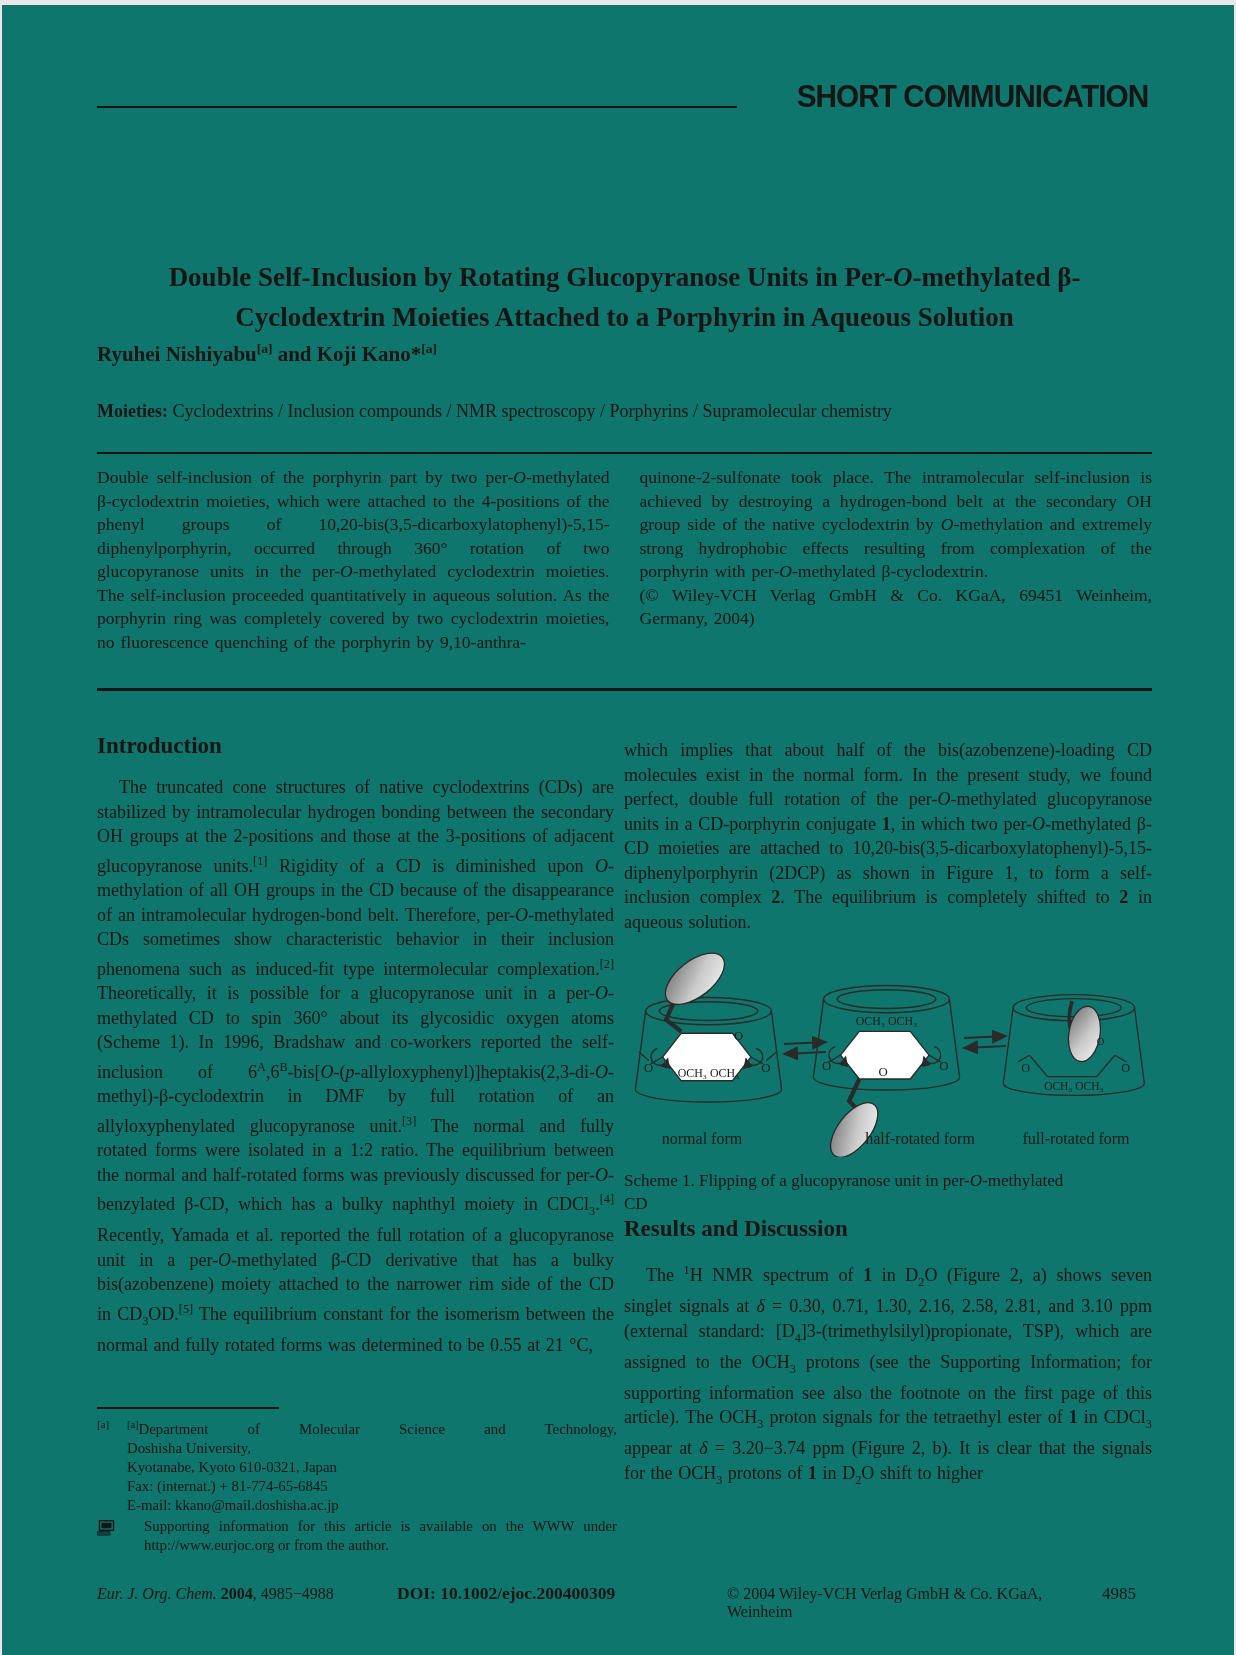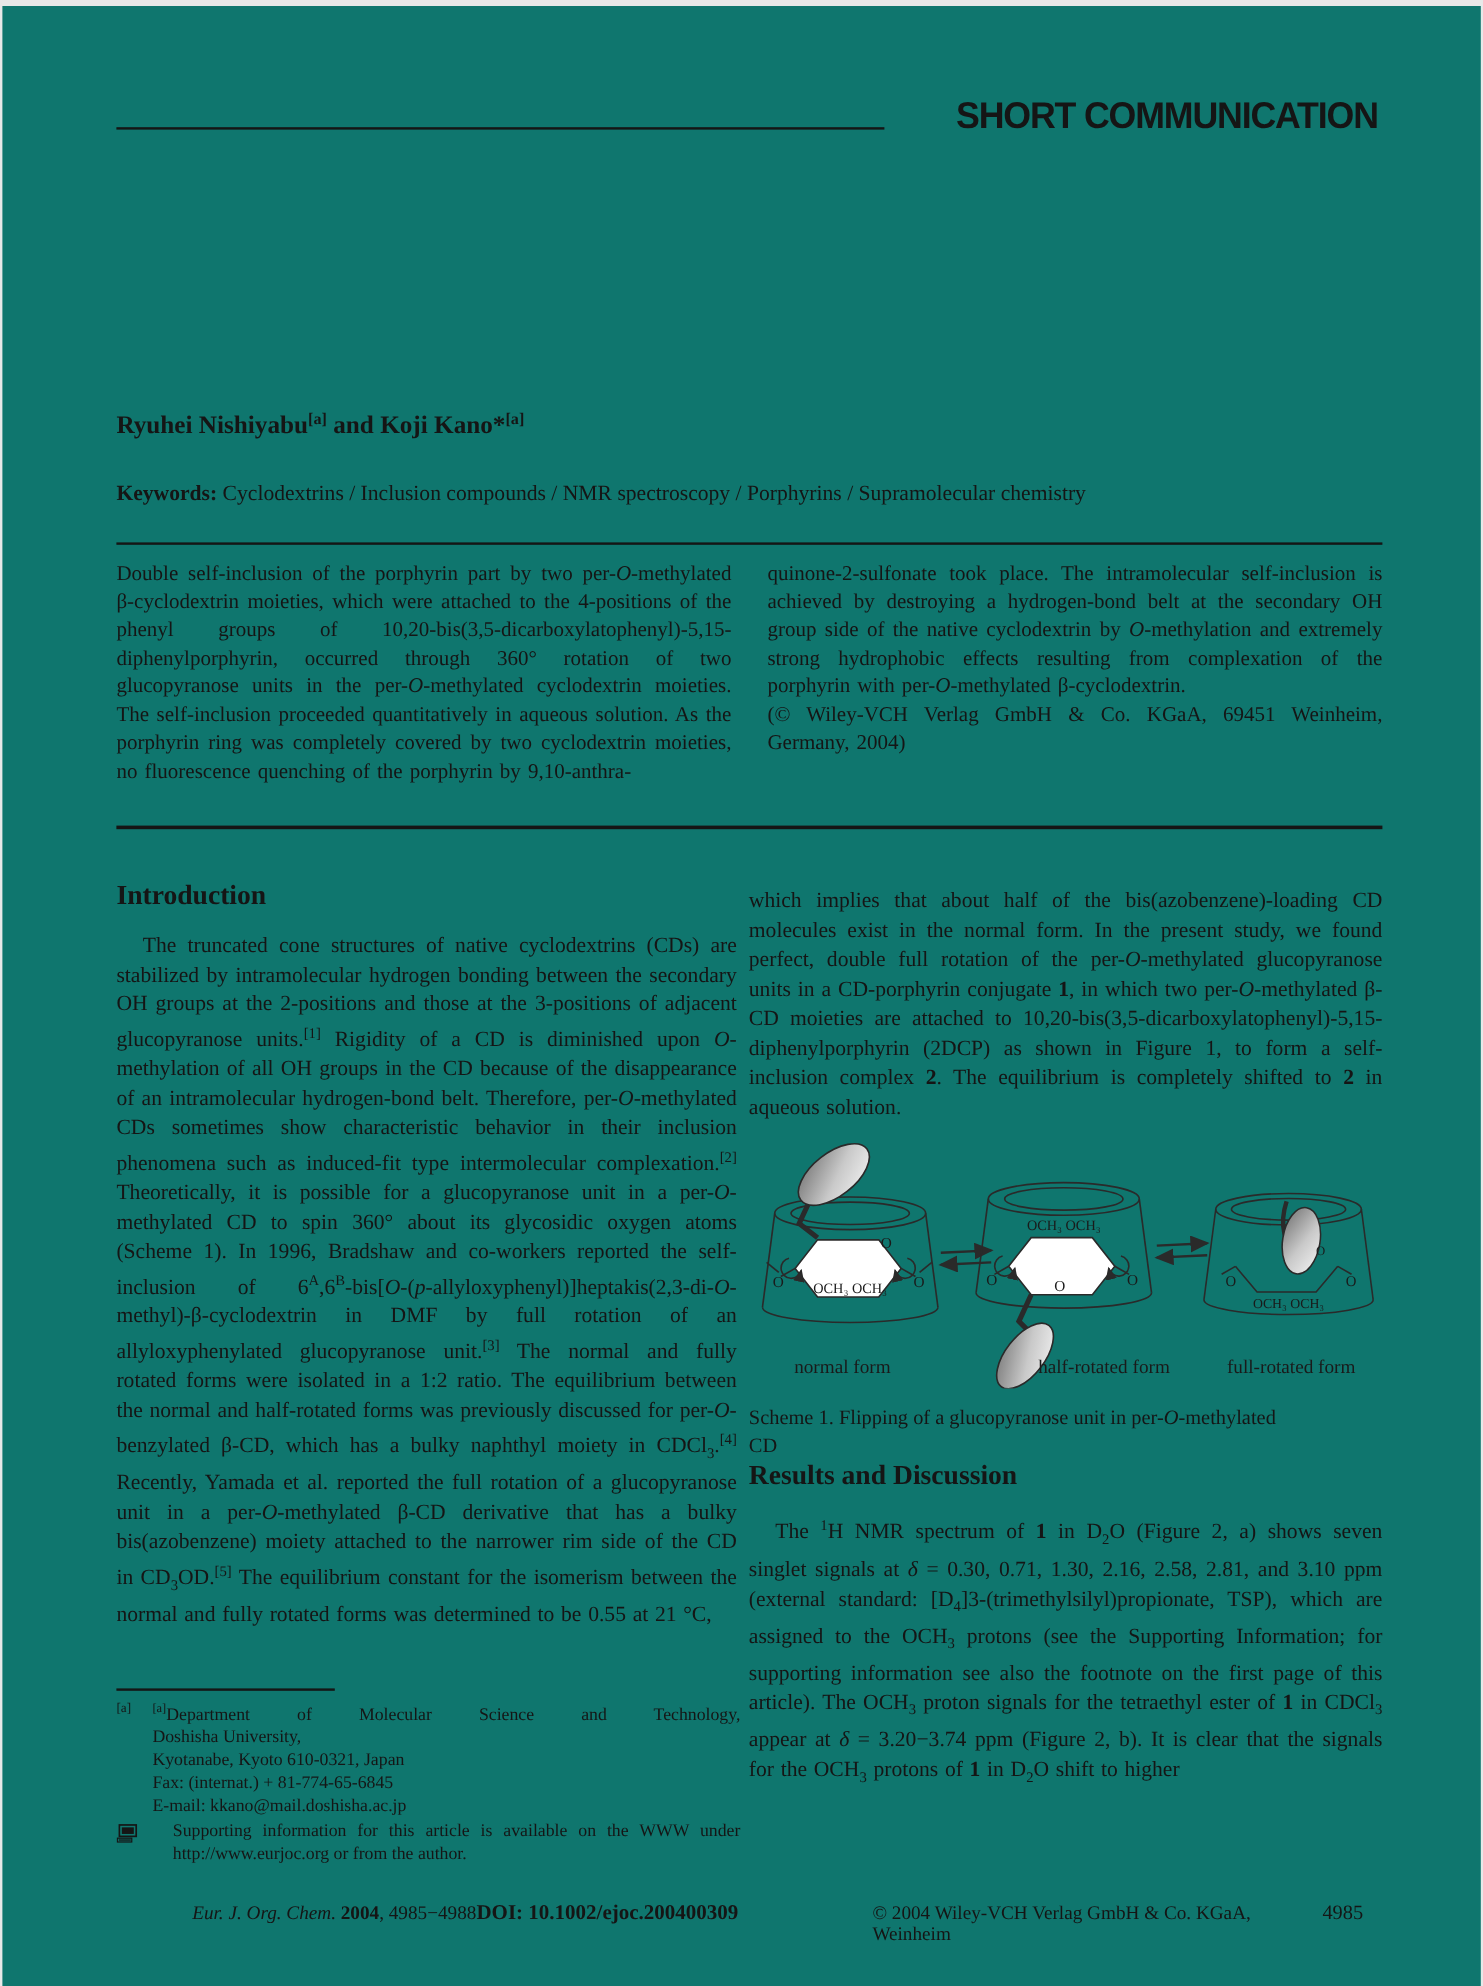--- a/index.html
+++ b/index.html
@@ -79,39 +79,40 @@
   .fn-just{text-align:justify;text-align-last:justify;}
   .fn-body sup{font-size:70%;}
   .fn-support{display:flex;margin-top:2px;gap:17px;}
   .fn-icon{width:30px;flex:0 0 30px;padding-top:3px;}
   .fn-support-text{flex:1;text-align:justify;}
   
   .footer{
     position:absolute;left:95px;top:1578px;width:1055px;
     display:flex;align-items:baseline;font-size:16px;
   }
-  .ft-journal{width:300px;text-align:right;}
+  .ft-journal{width:300px;}
   .ft-doi{width:330px;font-weight:bold;font-size:17.5px;}
   .ft-copy{flex:1;}
   .ft-page{width:50px;text-align:left;font-size:17px;}
   
   .svgtxt{font-family:"Liberation Serif","DejaVu Serif",serif;}
 </style>
 </head>
 <body>
 
 <div class="page">
 
   <div class="hdr-rule"></div>
   <div class="hdr-label">SHORT COMMUNICATION</div>
 
+  <h1 class="title">Double Self-Inclusion by Rotating Glucopyranose Units in Per-<i>O</i>-methylated β-Cyclodextrin Moieties Attached to a Porphyrin in Aqueous Solution</h1>
 
   <div class="authors">Ryuhei Nishiyabu<sup>[a]</sup> and Koji Kano*<sup>[a]</sup></div>
 
-  <div class="keywords"><b>Keywords:</b> Cyclodextrins / Inclusion compounds / NMR spectroscopy / Porphyrins / Supramolecular chemistry</div>
+  <div class="keywords"><b>Moieties:</b> Cyclodextrins / Inclusion compounds / NMR spectroscopy / Porphyrins / Supramolecular chemistry</div>
 
   <div class="rule-thin"></div>
 
   <div class="abstract">
     <div class="abs-col">Double self-inclusion of the porphyrin part by two per-<i>O</i>-methylated β-cyclodextrin moieties, which were attached to the 4-positions of the phenyl groups of 10,20-bis(3,5-dicarboxylatophenyl)-5,15-diphenylporphyrin, occurred through 360° rotation of two glucopyranose units in the per-<i>O</i>-methylated cyclodextrin moieties. The self-inclusion proceeded quantitatively in aqueous solution. As the porphyrin ring was completely covered by two cyclodextrin moieties, no fluorescence quenching of the porphyrin by 9,10-anthra-</div>
     <div class="abs-col">quinone-2-sulfonate took place. The intramolecular self-inclusion is achieved by destroying a hydrogen-bond belt at the secondary OH group side of the native cyclodextrin by <i>O</i>-methylation and extremely strong hydrophobic effects resulting from complexation of the porphyrin with per-<i>O</i>-methylated β-cyclodextrin.<br>(© Wiley-VCH Verlag GmbH &amp; Co. KGaA, 69451 Weinheim, Germany, 2004)</div>
   </div>
 
   <div class="rule-thick"></div>
 

